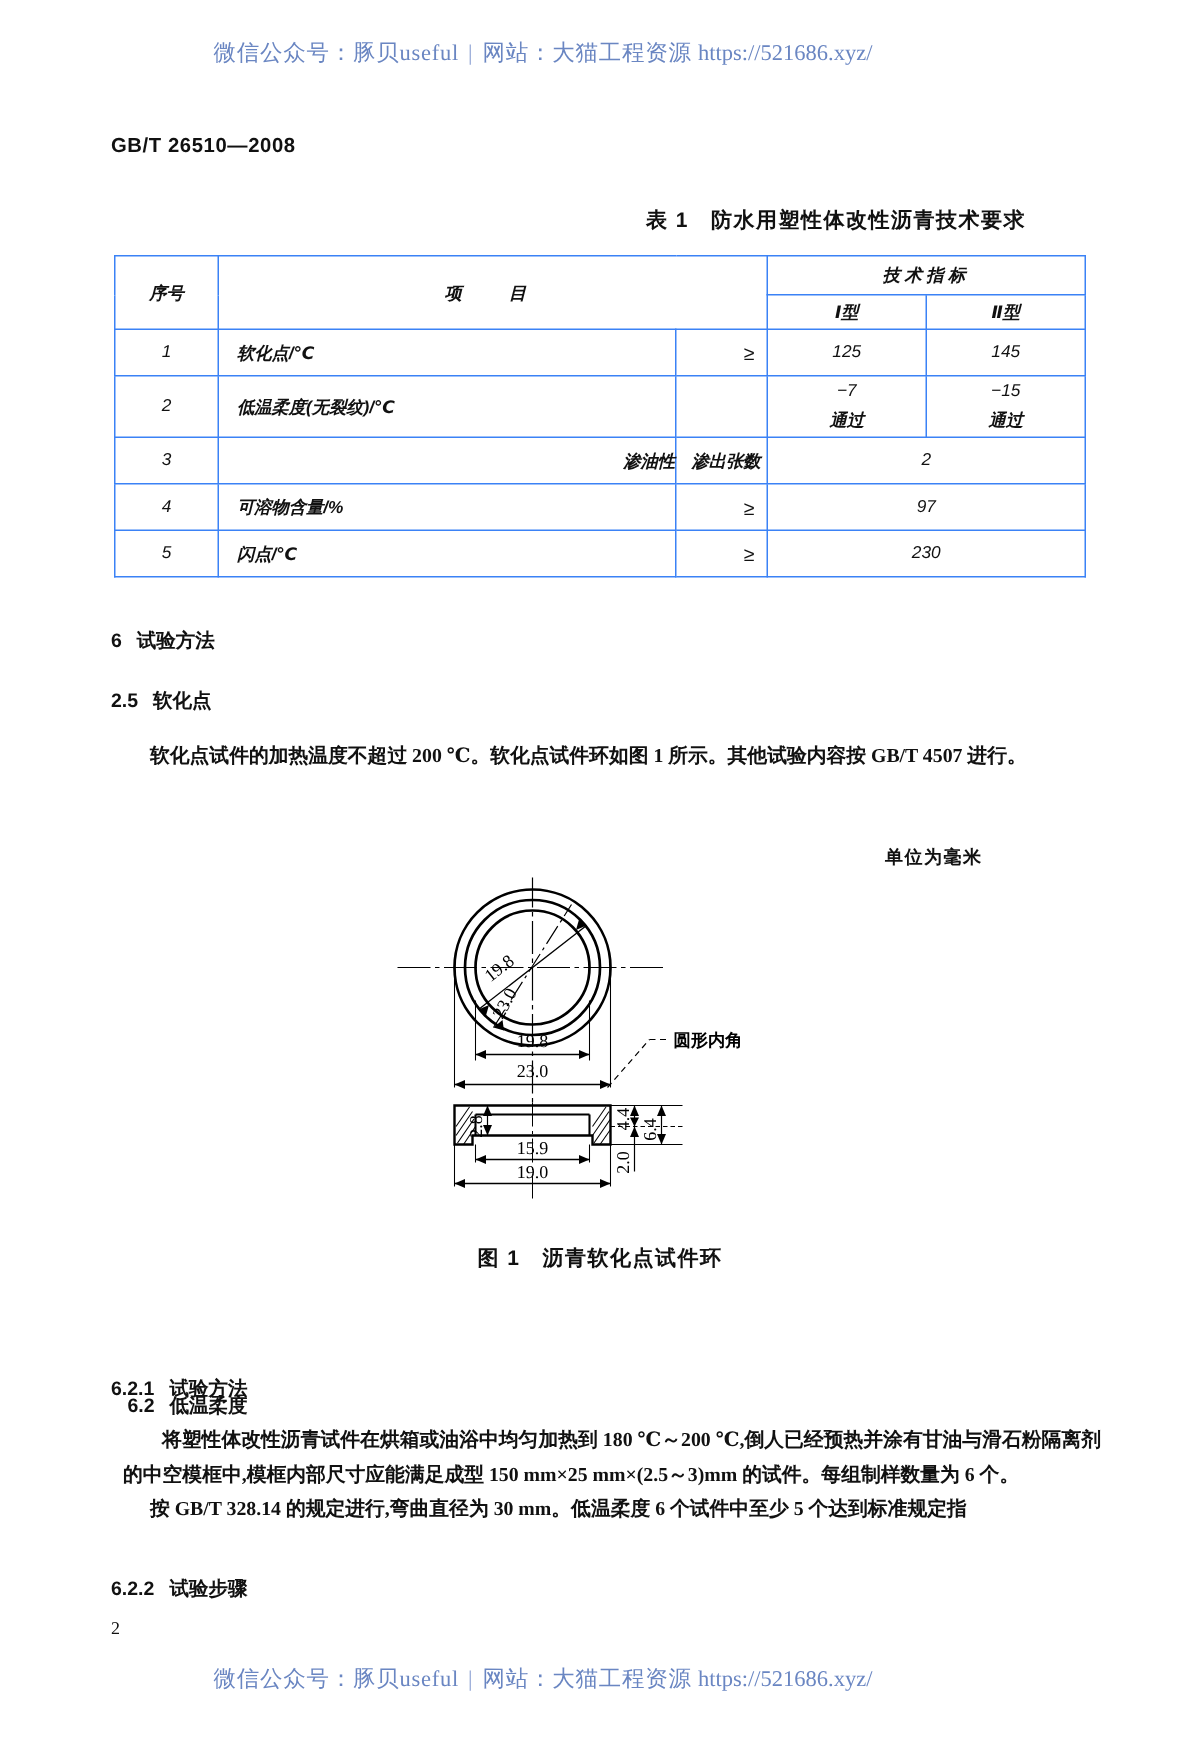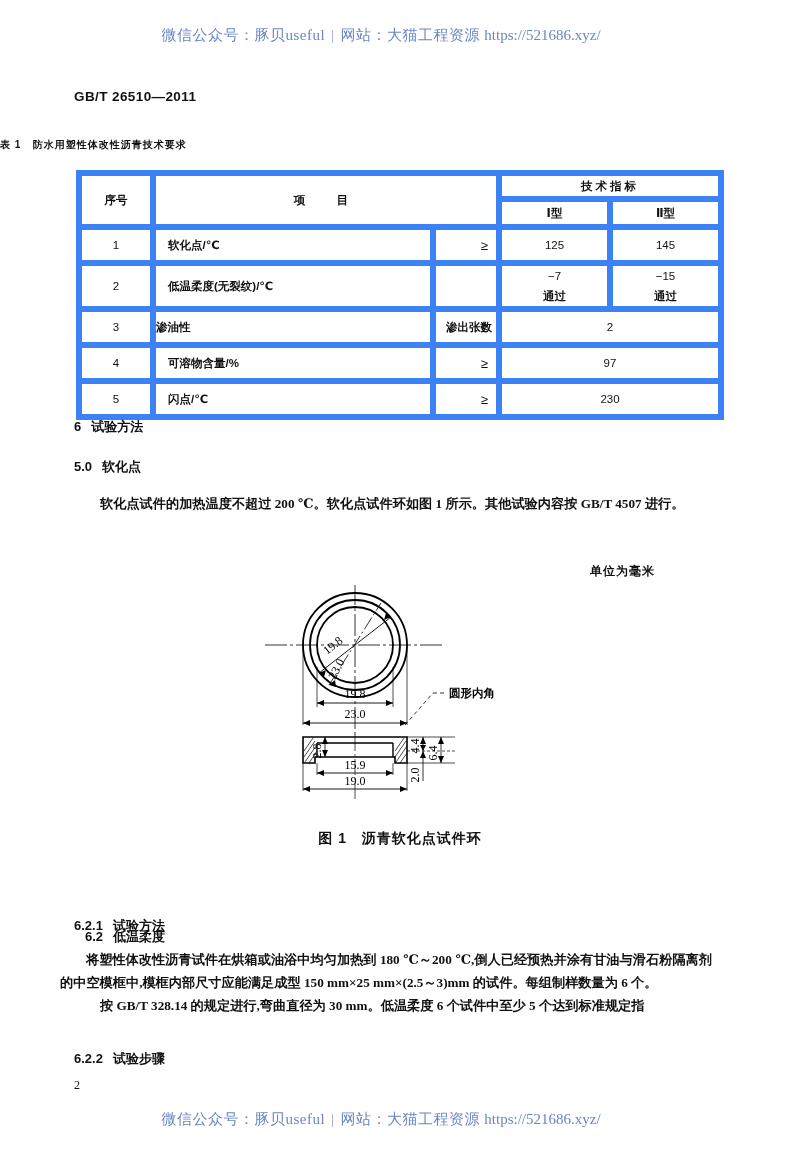--- a/index.html
+++ b/index.html
@@ -20,21 +20,20 @@
   .watermark {
     position: absolute;
     left: 0;
     width: 724px;
     text-align: center;
     font-family: "Liberation Serif", "DejaVu Serif", serif;
     font-size: 15px;
     color: #6a86c2;
     letter-spacing: 0.5px;
     white-space: nowrap;
-    padding-left: 19px;
   }
   .watermark .sep {
     color: #8fa3d4;
     padding: 0 6px;
   }
   .watermark .url {
     font-family: "Liberation Serif", "DejaVu Serif", serif;
     letter-spacing: 0px;
   }
   #watermark-top { top: 26px; }
@@ -50,58 +49,59 @@
     font-size: 13.5px;
     letter-spacing: 0.4px;
   }
 
   
   .table-caption {
     position: absolute;
     left: 0;
     top: 138px;
     width: 684px;
-    text-align: left;
-    font-family: "Liberation Sans", "DejaVu Sans", sans-serif;
-    font-weight: bold;
-    font-size: 10px;
+    text-align: right;
+    font-family: "Liberation Sans", "DejaVu Sans", sans-serif;
+    font-weight: bold;
+    font-size: 14px;
     letter-spacing: 1px;
   }
 
   
   .tbl-wrap {
     position: absolute;
     left: 76px;
     top: 170px;
     width: 648px;
   }
   table.spec {
     width: 100%;
     border-collapse: collapse;
     font-family: "Liberation Sans", "DejaVu Sans", sans-serif;
     font-size: 11.5px;
   }
   table.spec th,
   table.spec td {
-    border: 6px solid #3b82f6;
+    border: 1px solid #3b82f6;
     padding: 0;
     text-align: center;
     vertical-align: middle;
     font-weight: bold;
+    font-style: italic;
   }
   table.spec .h-no      { width: 68px;  height: 48px; }
   table.spec .h-item    { width: 330px; }
   table.spec .h-index   { }
   table.spec .h-type    { width: 105px; height: 22px; }
   table.spec td.num     { width: 68px; height: 30px; font-weight: normal; font-size: 11.5px;}
   table.spec td.item-l {
     text-align: left;
     padding-left: 12px;
   }
-  table.spec td.item-c { text-align: left; }
+  table.spec td.item-c { text-align: right; }
   table.spec td.sym {
     width: 52px;
     text-align: right;
     padding-right: 8px;
     font-weight: normal;
     font-size: 13px;
   }
   table.spec td.val {
     font-weight: normal;
     font-size: 11.5px;
@@ -128,21 +128,21 @@
     line-height: 23px;
     text-align: justify;
     font-weight: bold;
   }
 
   #sec6       { left: 74px; top: 418px; }
   #sec61      { left: 74px; top: 458px; }
   #para61     { left: 74px; top: 492px; width: 652px; text-indent: 26px; }
   #sec62      { left: 74px; top: 928px; margin-left: 11px; }
   #sec621     { left: 74px; top: 917px; }
-  #para621    { left: 60px; top: 948px; width: 652px; text-indent: 26px; }
+  #para621    { left: 82px; top: 948px; width: 652px; text-indent: 26px; }
   #sec622     { left: 74px; top: 1022px; margin-top: 28px; }
   #para622    { left: 74px; top: 994px; width: 652px; text-indent: 26px; }
 
   .page-num {
     position: absolute;
     left: 74px;
     top: 1078px;
     font-family: "Liberation Serif", "DejaVu Serif", serif;
     font-size: 12px;
   }
@@ -185,21 +185,21 @@
     font-size: 11.5px;
   }
 </style>
 </head>
 <body>
 
 <div class="watermark" id="watermark-top">
   <span>微信公众号：</span><span>豚贝useful</span><span class="sep">|</span><span>网站：</span><span>大猫工程资源</span> <span class="url">https://521686.xyz/</span>
 </div>
 
-<div class="std-number">GB/T 26510—2011</div>
+<div class="std-number">GB/T 26510—2008</div>
 
 <div class="table-caption">
   <span>表 1</span>&nbsp;&nbsp;&nbsp;<span>防水用塑性体改性沥青技术要求</span>
 </div>
 
 <div class="tbl-wrap">
   <table class="spec">
     <tbody>
       <tr>
         <th class="h-no" rowspan="2">序号</th>
@@ -258,21 +258,21 @@
       </tr>
     </tbody>
   </table>
 </div>
 
 <div class="sec-head" id="sec6">
   <span class="num">6</span><span>试验方法</span>
 </div>
 
 <div class="sec-head" id="sec61">
-  <span class="num">5.0</span><span>软化点</span>
+  <span class="num">2.5</span><span>软化点</span>
 </div>
 
 <div class="para" id="para61">软化点试件的加热温度不超过 200 ℃。软化点试件环如图 1 所示。其他试验内容按 GB/T 4507 进行。</div>
 
 <div class="unit-note">单位为毫米</div>
 
 <svg id="figure-svg" width="300" height="230" viewBox="0 0 300 230">
 
   <line x1="10" y1="60" x2="190" y2="60" stroke="#000" stroke-width="0.8" stroke-dasharray="22,3,3,3"></line>
 

